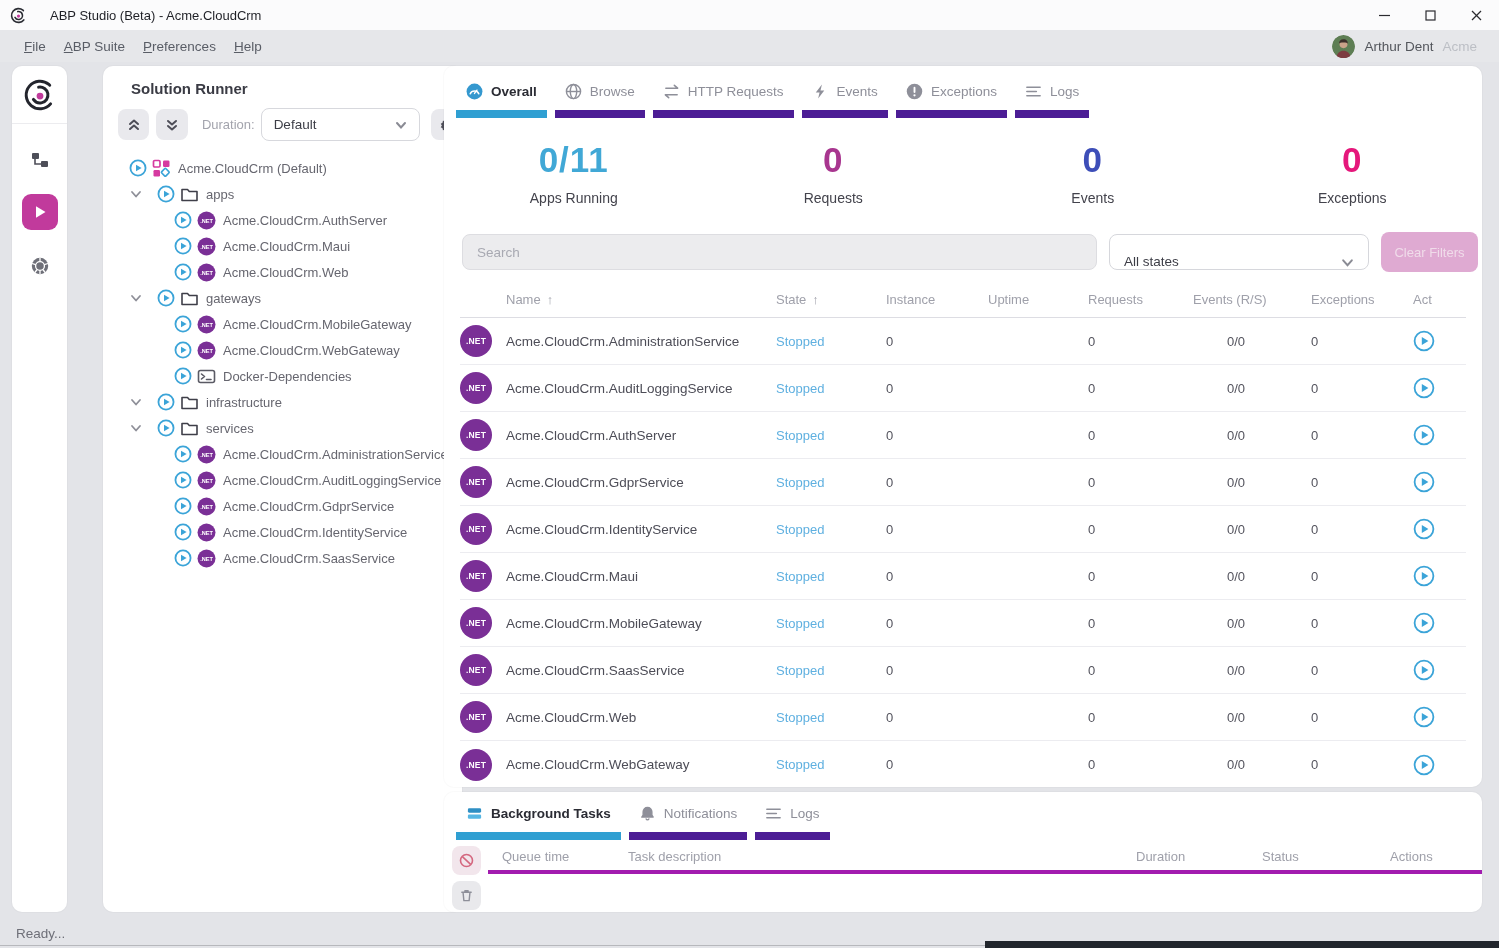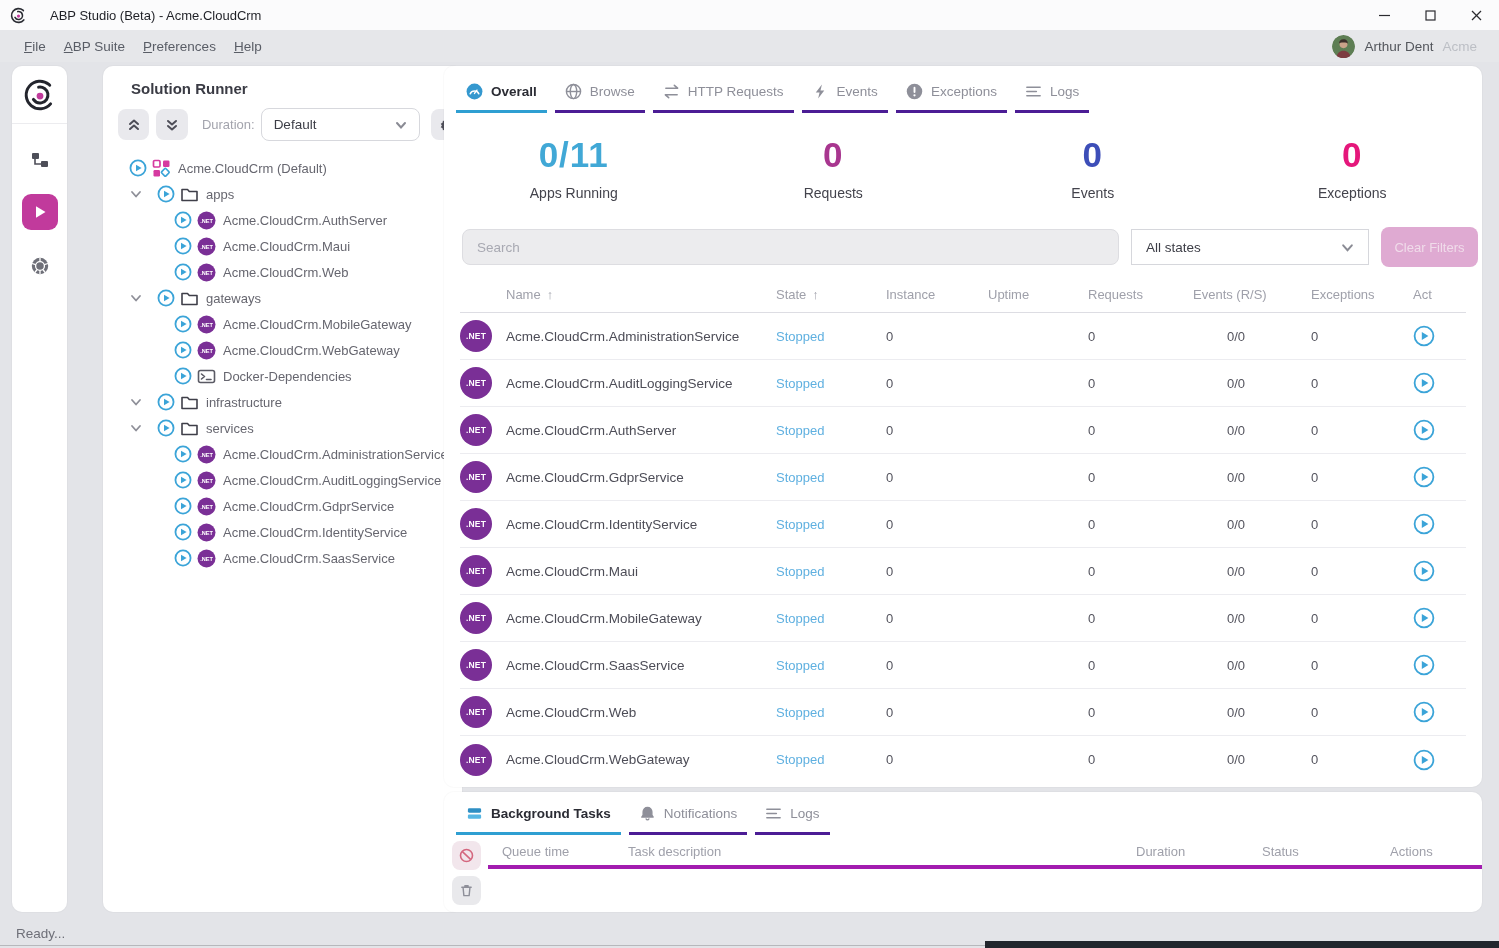--- a/index.html
+++ b/index.html
@@ -59,35 +59,35 @@
   .ti[data-kind="folder"]   { padding-left:25px; }
   .ti[data-kind="app"], .ti[data-kind="docker"] { padding-left:71px; }
   .ti[data-kind="folder"] .chev { display:flex; }
   .ti[data-kind="solution"] .icon-grid { display:flex; }
   .ti[data-kind="folder"] .icon-folder { display:flex; }
   .ti[data-kind="app"] .icon-net { display:flex; }
   .ti[data-kind="docker"] .icon-term { display:flex; }
 
   
   .tabs { display:flex; padding:13px 0 0 12px; }
-  .tab { display:flex; align-items:center; gap:8px; font-size:13.5px; color:#8e8f99; padding:4px 10px 10px 10px; border-bottom:3px solid #4c1d95; margin-right:8px; cursor:default; }
+  .tab { display:flex; align-items:center; gap:8px; font-size:13.5px; color:#8e8f99; padding:4px 10px 10px 10px; border-bottom:8px solid #4c1d95; margin-right:8px; cursor:default; }
   .tab.active { color:#2b2c34; font-weight:700; border-bottom-color:#2f9fd2; }
   .tab svg { width:17px; height:17px; flex:0 0 auto; }
 
   
   .stats { display:flex; margin-top:22px; }
   .stat { flex:1; text-align:center; }
   .stat-value { font-size:35px; font-weight:600; letter-spacing:1px; }
   .stat-label { font-size:14px; color:#43434c; margin-top:10px; }
 
   
   .filter-row { display:flex; align-items:center; margin:26px 4px 0 18px; gap:12px; }
   .search-input { flex:1; height:36px; background:#ececee; border:1px solid #dddde1; border-radius:8px; padding:0 14px; font-size:13.5px; color:#4a4a55; font-family:"Liberation Sans",sans-serif; outline:none; }
   .search-input::placeholder { color:#a8a9b2; }
-  .state-select { width:238px; height:36px; background:#fff; border:1px solid #d6d7dc; border-radius:0; display:flex; align-items:center; justify-content:space-between; padding:0 14px; font-size:13.5px; color:#3c3d46; cursor:default; flex:0 0 auto; }
+  .state-select { width:260px; height:36px; background:#fff; border:1px solid #d6d7dc; border-radius:8px; display:flex; align-items:flex-end; justify-content:space-between; padding:0 14px; font-size:13.5px; color:#3c3d46; cursor:default; flex:0 0 auto; }
   .state-select svg { width:13px; height:13px; stroke:#8a8b94; stroke-width:1.8; fill:none; stroke-linecap:round; }
   .clear-btn { width:97px; height:40px; background:#dfaad2; border:none; border-radius:8px; color:#f0dcea; font-size:13px; font-family:"Liberation Sans",sans-serif; cursor:default; flex:0 0 auto; }
 
   
   .apps-table { margin:10px 16px 0 16px; }
   .tgrid { display:grid; grid-template-columns:46px 270px 110px 102px 100px 105px 118px 102px 53px; align-items:center; }
   .thead { height:36px; border-bottom:1px solid #dddde3; }
   .th { font-size:13px; color:#9fa0aa; white-space:nowrap; overflow:hidden; }
   .th .arrow { margin-left:6px; }
   .trow { height:47px; border-bottom:1px solid #ececf0; }

